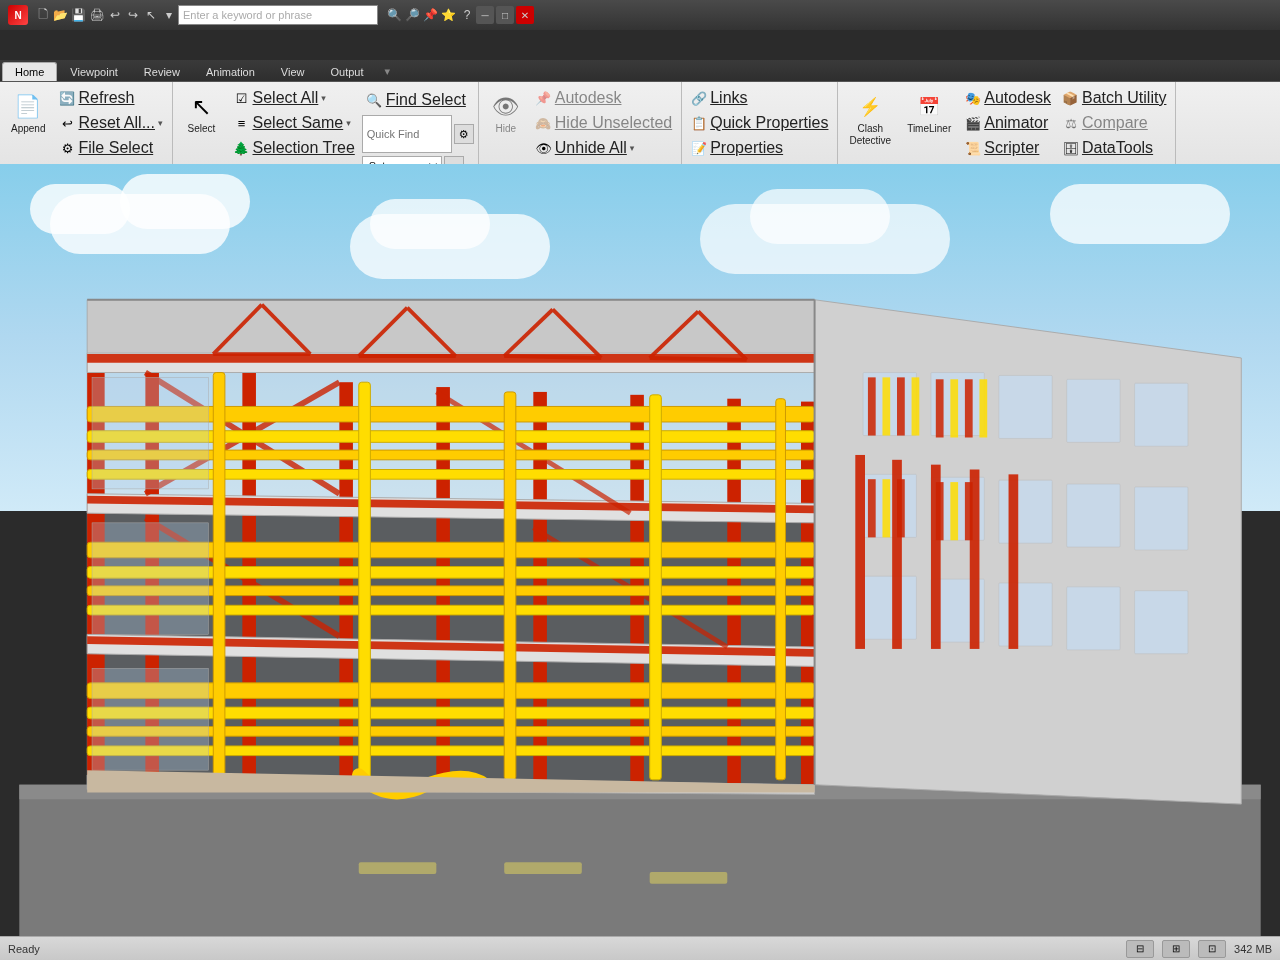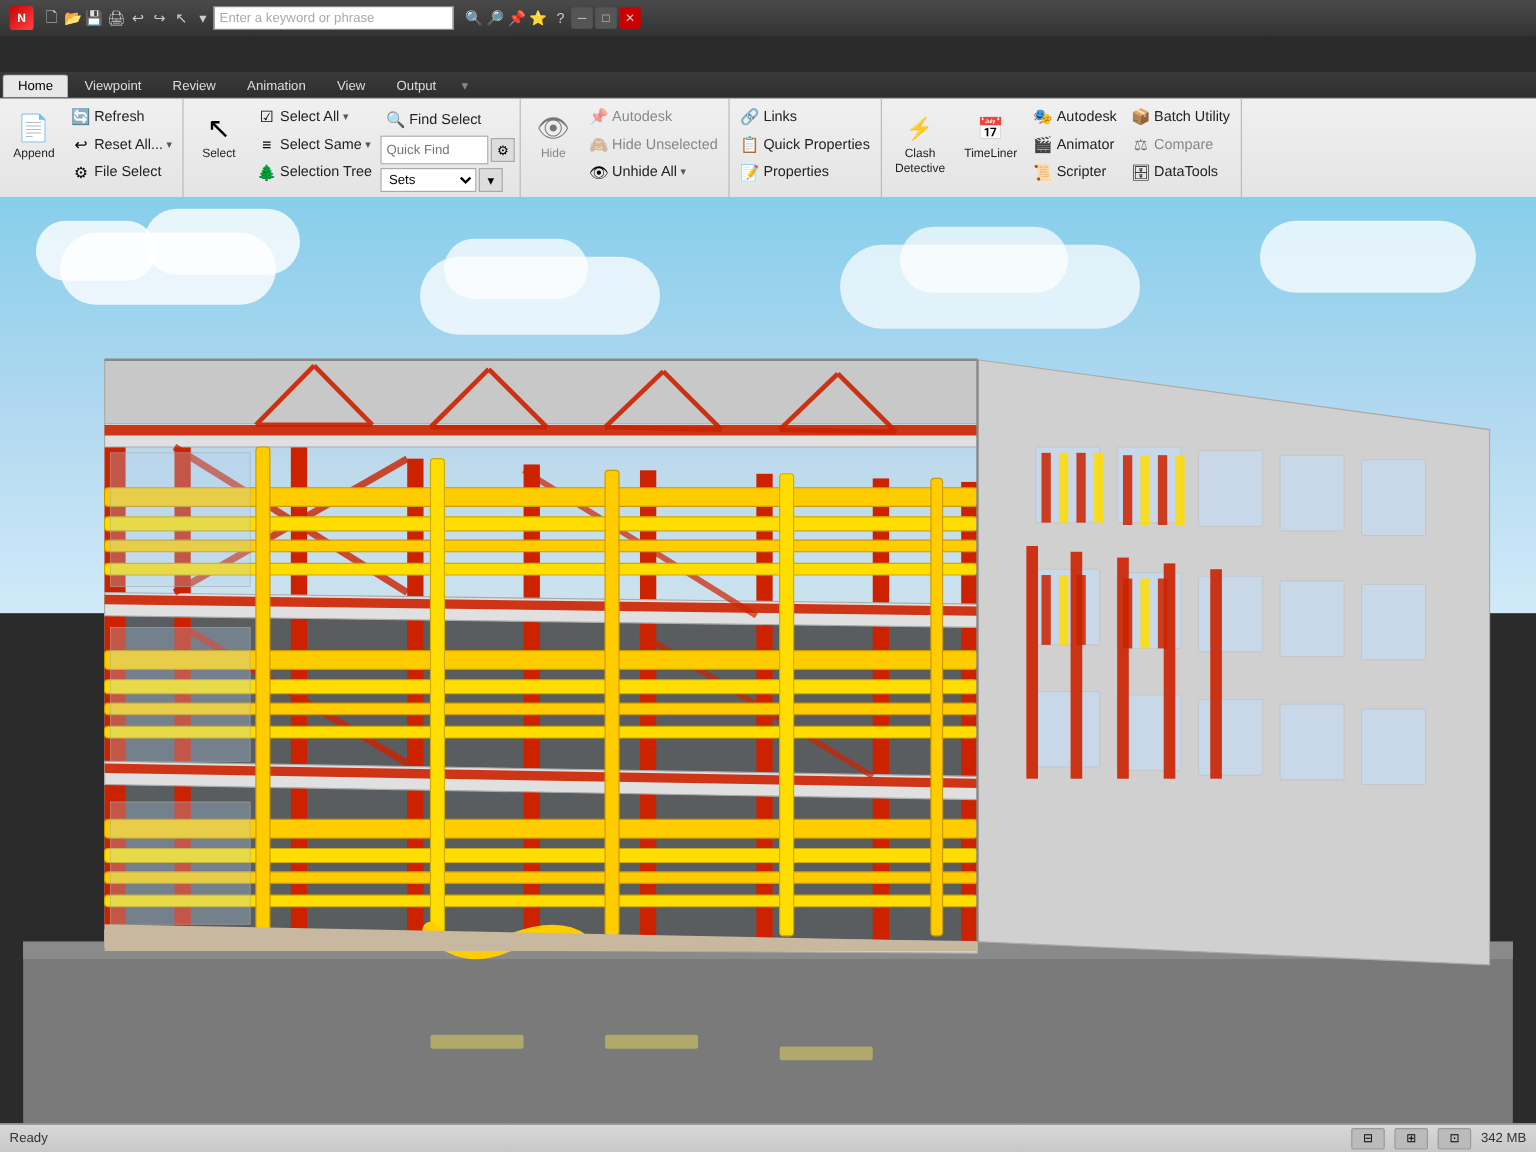--- a/index.html
+++ b/index.html
@@ -146,35 +146,35 @@
       border-radius: 2px;
       gap: 3px;
       white-space: nowrap;
       background: transparent;
     }
     .ribbon-btn-small .icon-sm {
       width: 16px; height: 16px;
       display: flex; align-items: center; justify-content: center;
       font-size: 13px;
     }
-    .ribbon-btn-small .btn-label { font-size: 12px; color: #222; }
+    .ribbon-btn-small .btn-label { font-size: 16px; color: #222; text-decoration: underline; }
 
     .ribbon-col {
       display: flex;
       flex-direction: column;
       gap: 1px;
     }
 
     .ribbon-input-row {
       display: flex;
       align-items: center;
       gap: 2px;
     }
     .ribbon-input {
-      height: 24px;
+      height: 38px;
       border: 1px solid #aaa;
       background: white;
       padding: 0 4px;
       font-size: 11px;
       width: 100px;
     }
     .ribbon-select {
       height: 20px;
       border: 1px solid #aaa;
       background: white;

